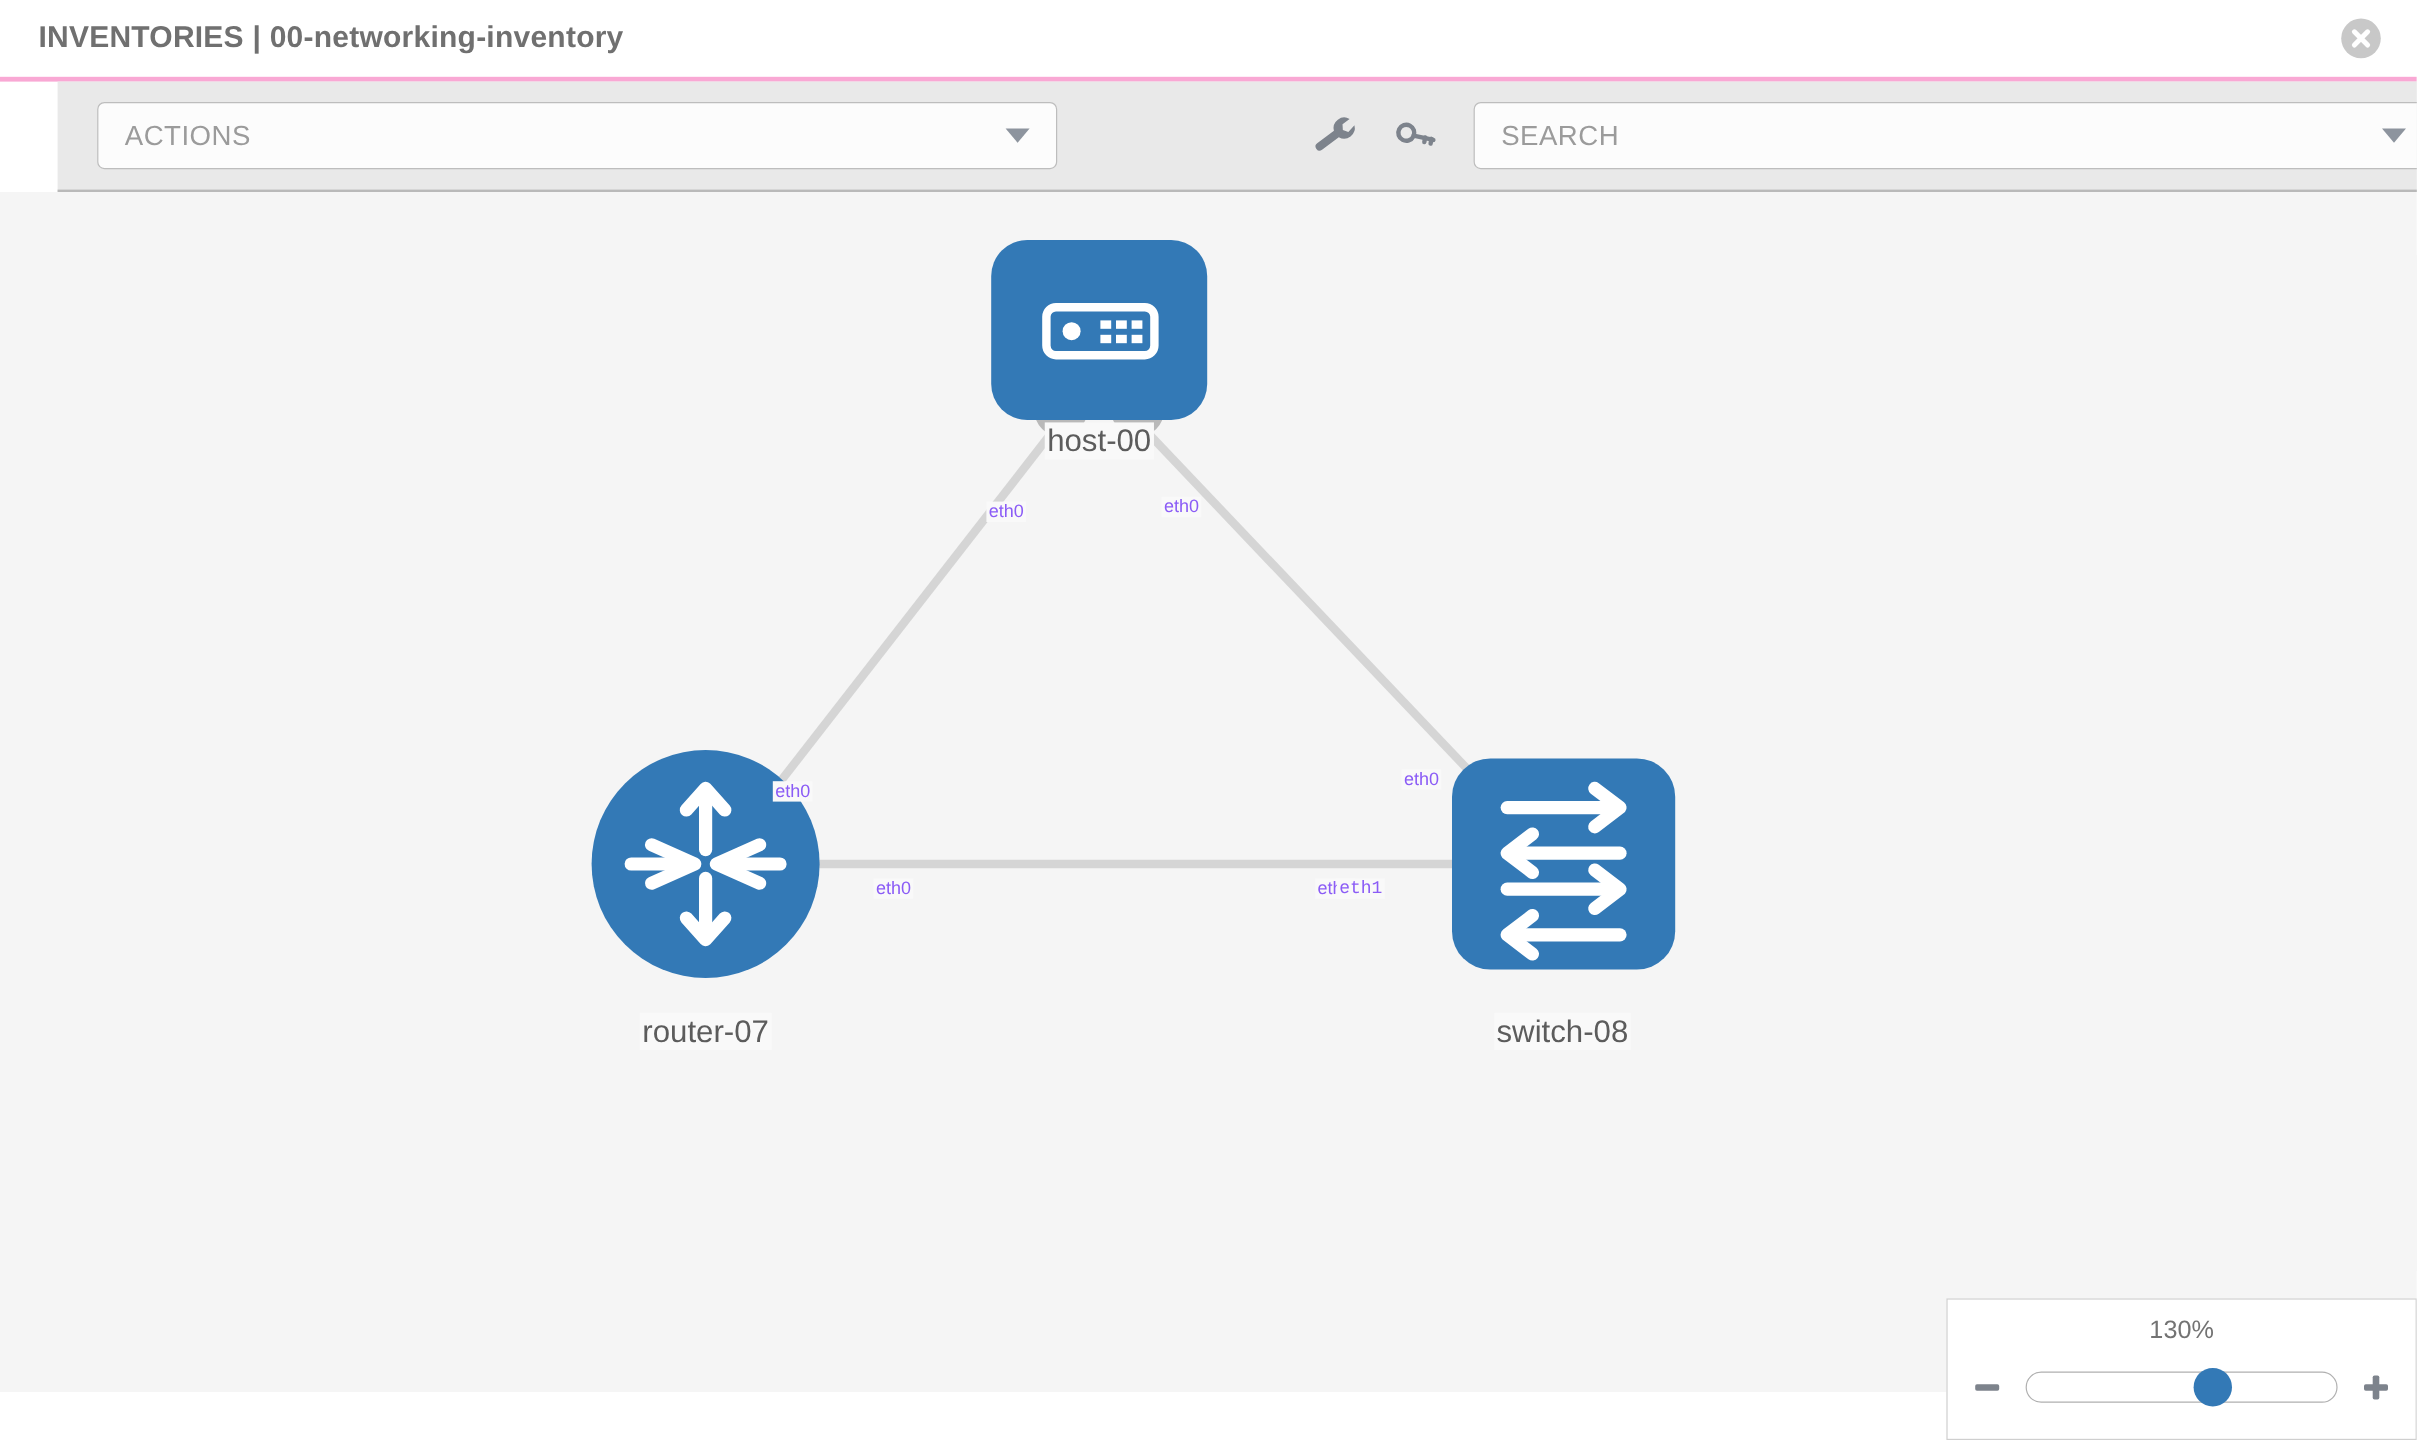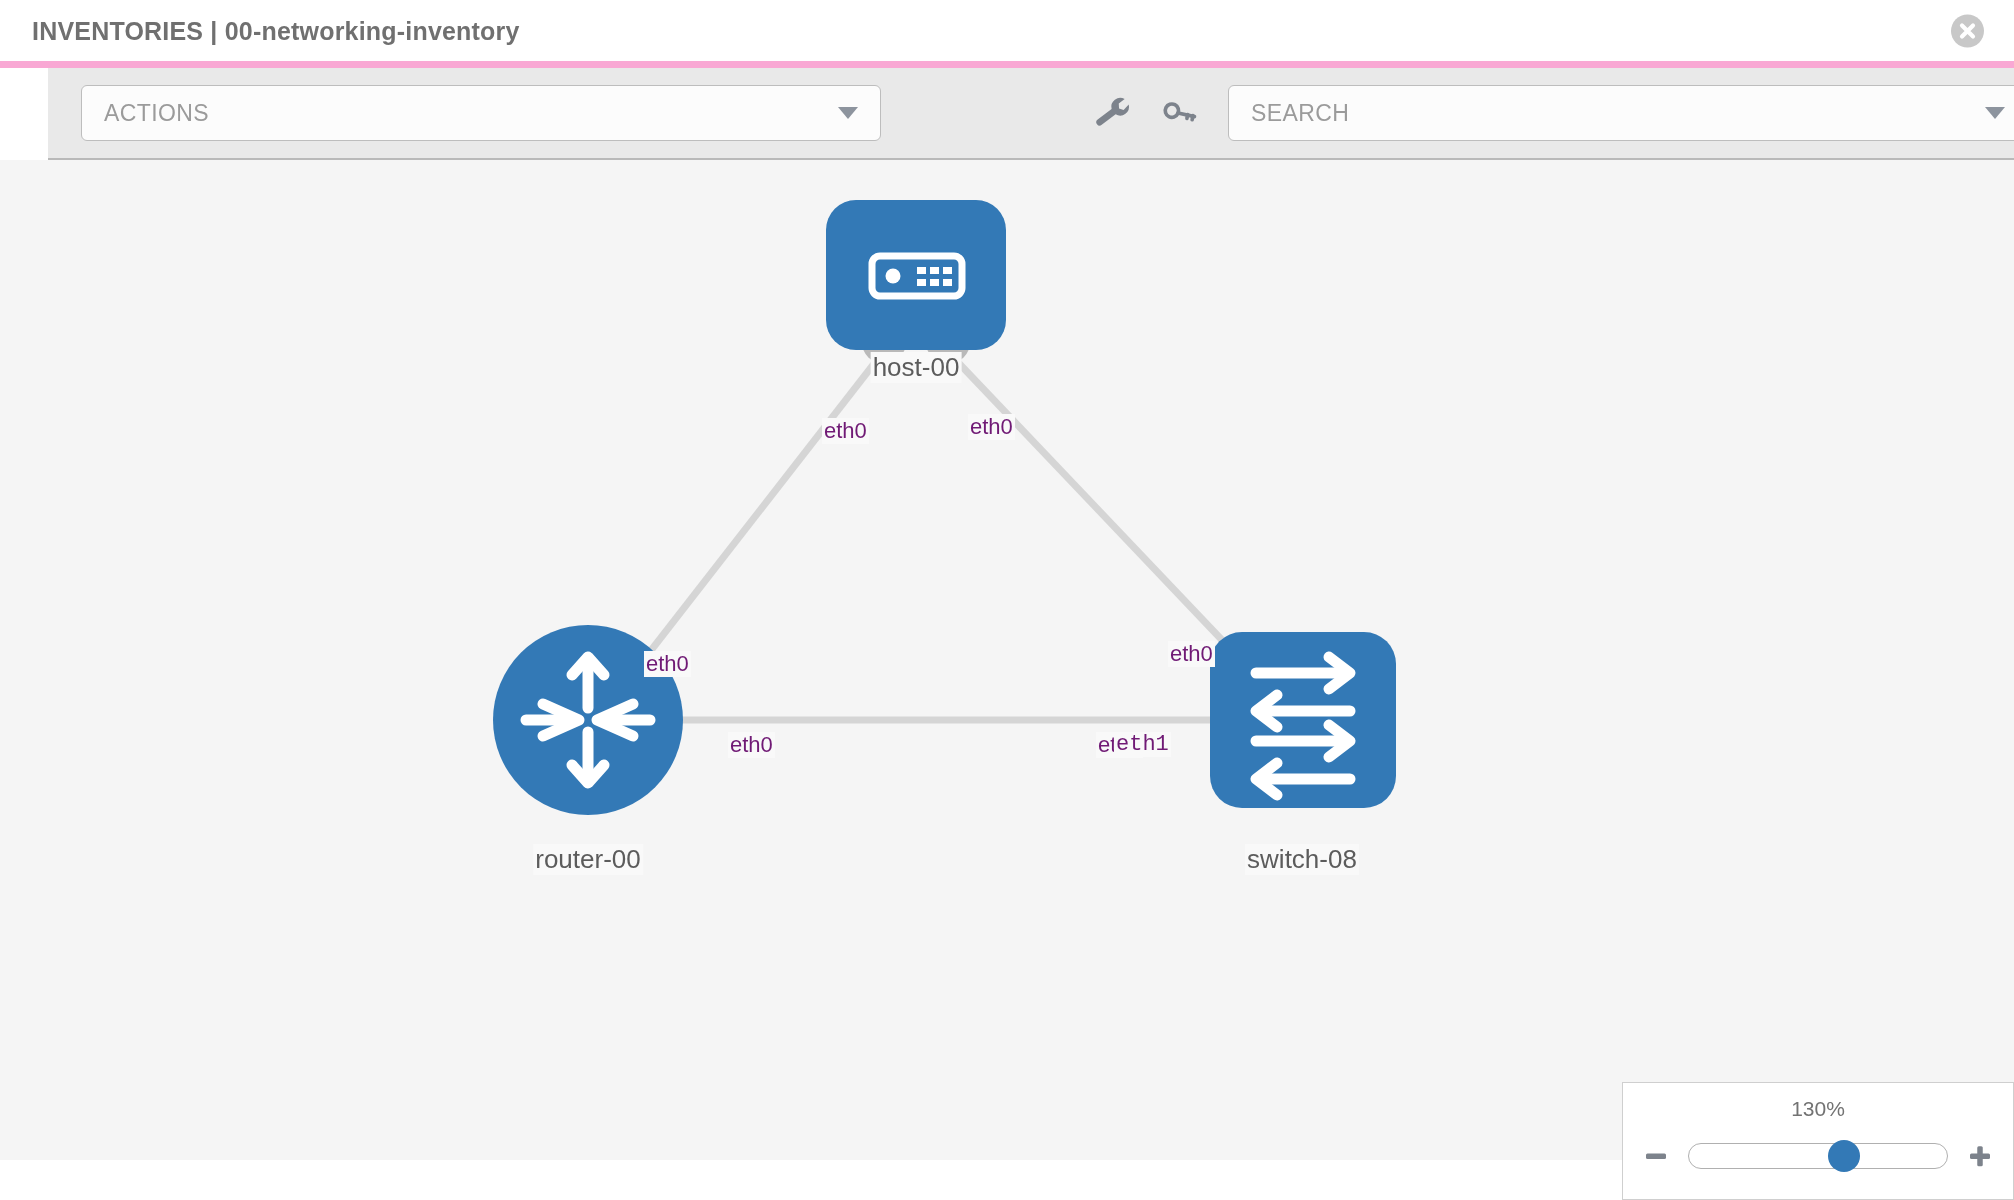--- a/index.html
+++ b/index.html
@@ -16,21 +16,21 @@
     height: 1200px;
     background: #ffffff;
   }
 
   
   .header {
     position: absolute;
     left: 0; top: 0;
     width: 2014px; height: 68px;
     background: #ffffff;
-    border-bottom: 7px solid #f9a8d4;
+    border-bottom: 4px solid #f9a8d4;
     box-sizing: border-box;
   }
   .header-title {
     position: absolute;
     left: 32px; top: 50%;
     transform: translateY(-50%);
     font-size: 25px;
     font-weight: bold;
     color: #707070;
     letter-spacing: 0.2px;
@@ -134,22 +134,22 @@
     position: absolute;
     transform: translate(-50%, 0);
     font-size: 26px;
     color: #5c5c5c;
     background: #f9f9f9;
     white-space: nowrap;
     padding: 0 2px;
   }
   .edge-label {
     position: absolute;
-    font-size: 22px;
-    color: #701a75;
+    font-size: 15px;
+    color: #8b5cf6;
     background: #f9f9f9;
     white-space: nowrap;
     padding: 0 2px;
   }
 
   
   .zoom-panel {
     position: absolute;
     left: 1622px; top: 1082px;
     width: 392px; height: 118px;
@@ -297,21 +297,21 @@
           <path d="M1277 535 L1256 551 L1277 567"></path>
           <path d="M1256 581 L1346 581"></path>
           <path d="M1329 565 L1350 581 L1329 597"></path>
           <path d="M1350 619 L1260 619"></path>
           <path d="M1277 603 L1256 619 L1277 635"></path>
         </g>
       </g>
     </svg>
 
     <div class="node-label" style="left:916px; top:192px;">host-00</div>
-    <div class="node-label" style="left:588px; top:684px;">router-00</div>
+    <div class="node-label" style="left:588px; top:684px;">router-07</div>
     <div class="node-label" style="left:1302px; top:684px;">switch-08</div>
 
     <div class="edge-label" style="left:822px;  top:258px;">eth0</div>
     <div class="edge-label" style="left:968px;  top:254px;">eth0</div>
     <div class="edge-label" style="left:644px;  top:491px;">eth0</div>
     <div class="edge-label" style="left:1168px; top:481px;">eth0</div>
     <div class="edge-label" style="left:728px;  top:572px;">eth0</div>
     <div class="edge-label" style="left:1096px; top:572px;">eth0</div>
     <div class="edge-label" style="left:1114px; top:572px;font-family:Liberation Mono, monospace;">eth1</div>
   </div>

